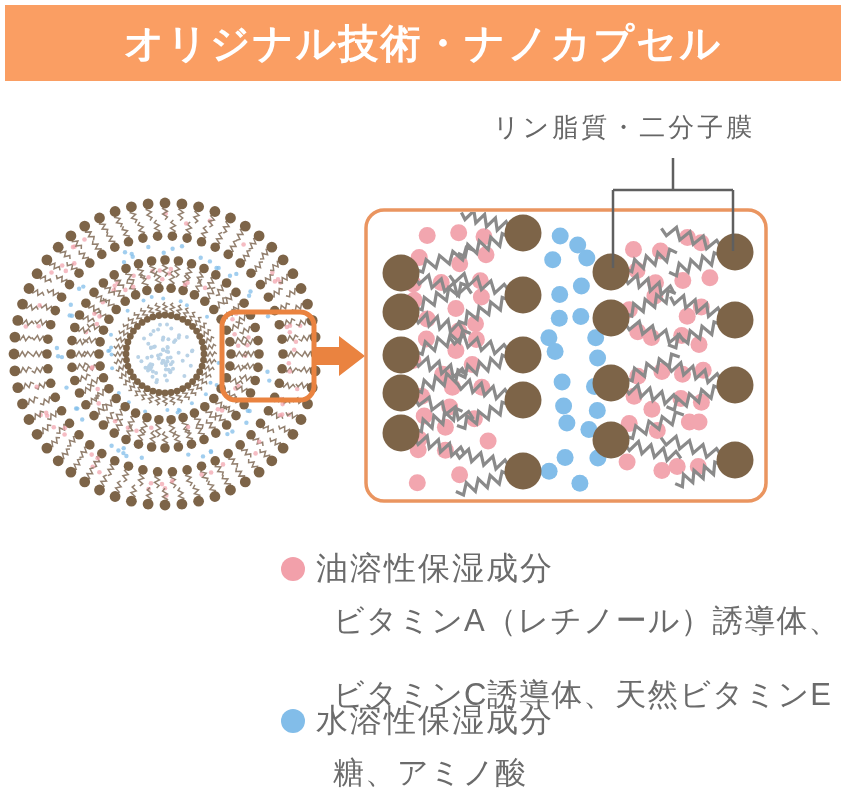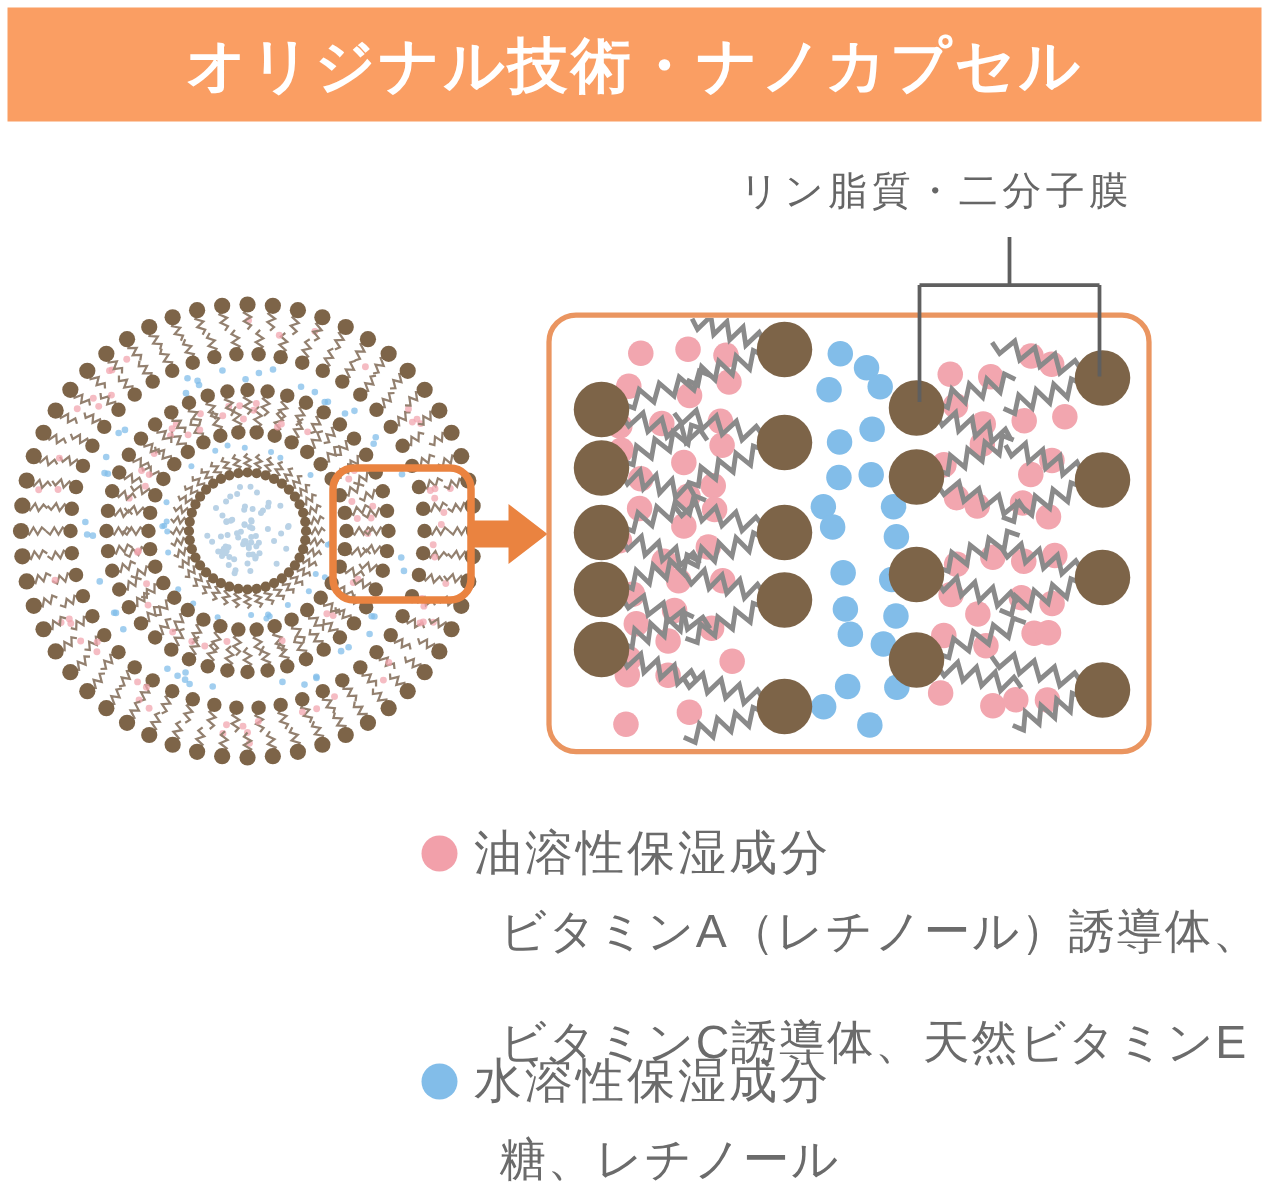--- a/index.html
+++ b/index.html
@@ -887,15 +887,15 @@
     <span class="bullet bullet-pink"></span>
     <span class="legend-title">油溶性保湿成分</span>
   </div>
   <div class="legend-sub sub-oil1">ビタミンA（レチノール）誘導体、</div>
   <div class="legend-sub sub-oil2">ビタミンC誘導体、天然ビタミンE</div>
 
   <div class="legend-row row-water">
     <span class="bullet bullet-blue"></span>
     <span class="legend-title">水溶性保湿成分</span>
   </div>
-  <div class="legend-sub sub-water1">糖、レチノール</div>
+  <div class="legend-sub sub-water1">糖、アミノ酸</div>
 
 </div>
 
 </body></html>

